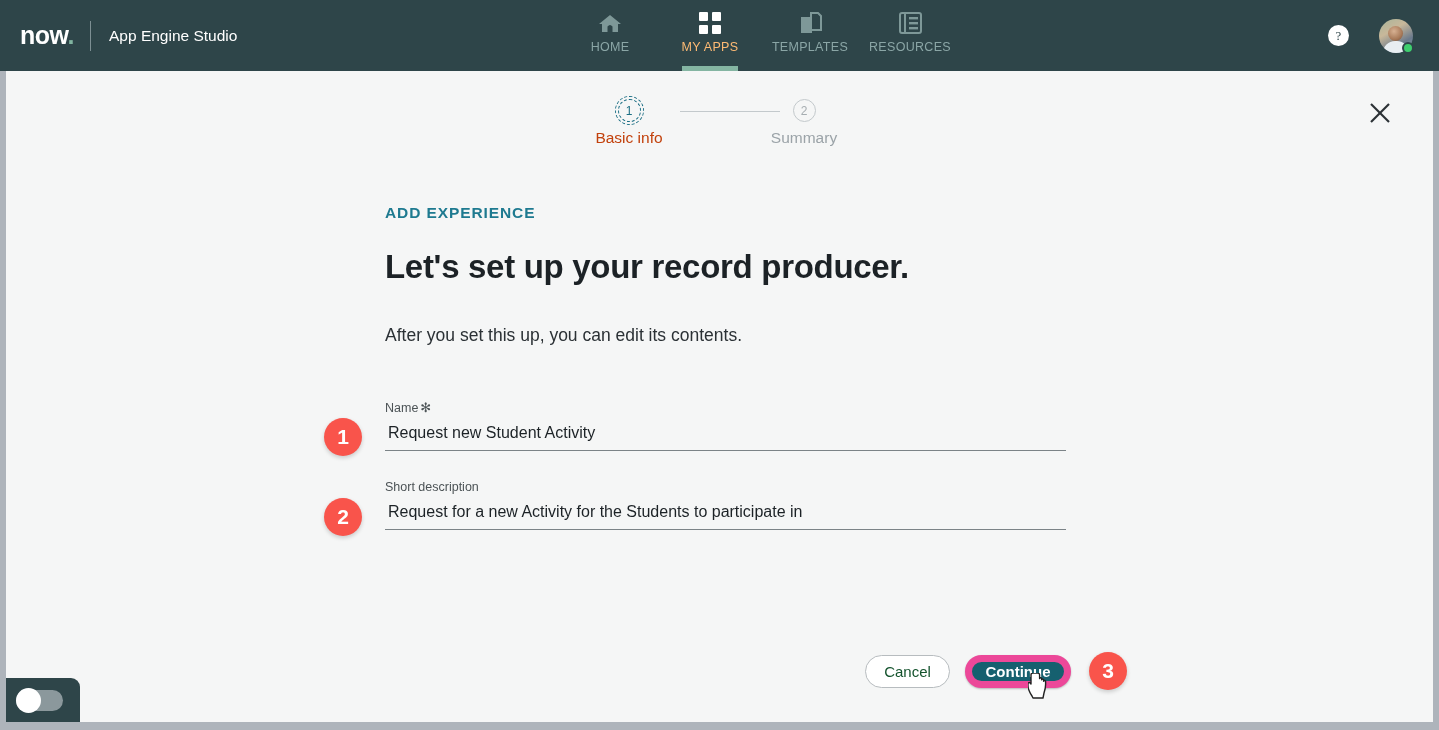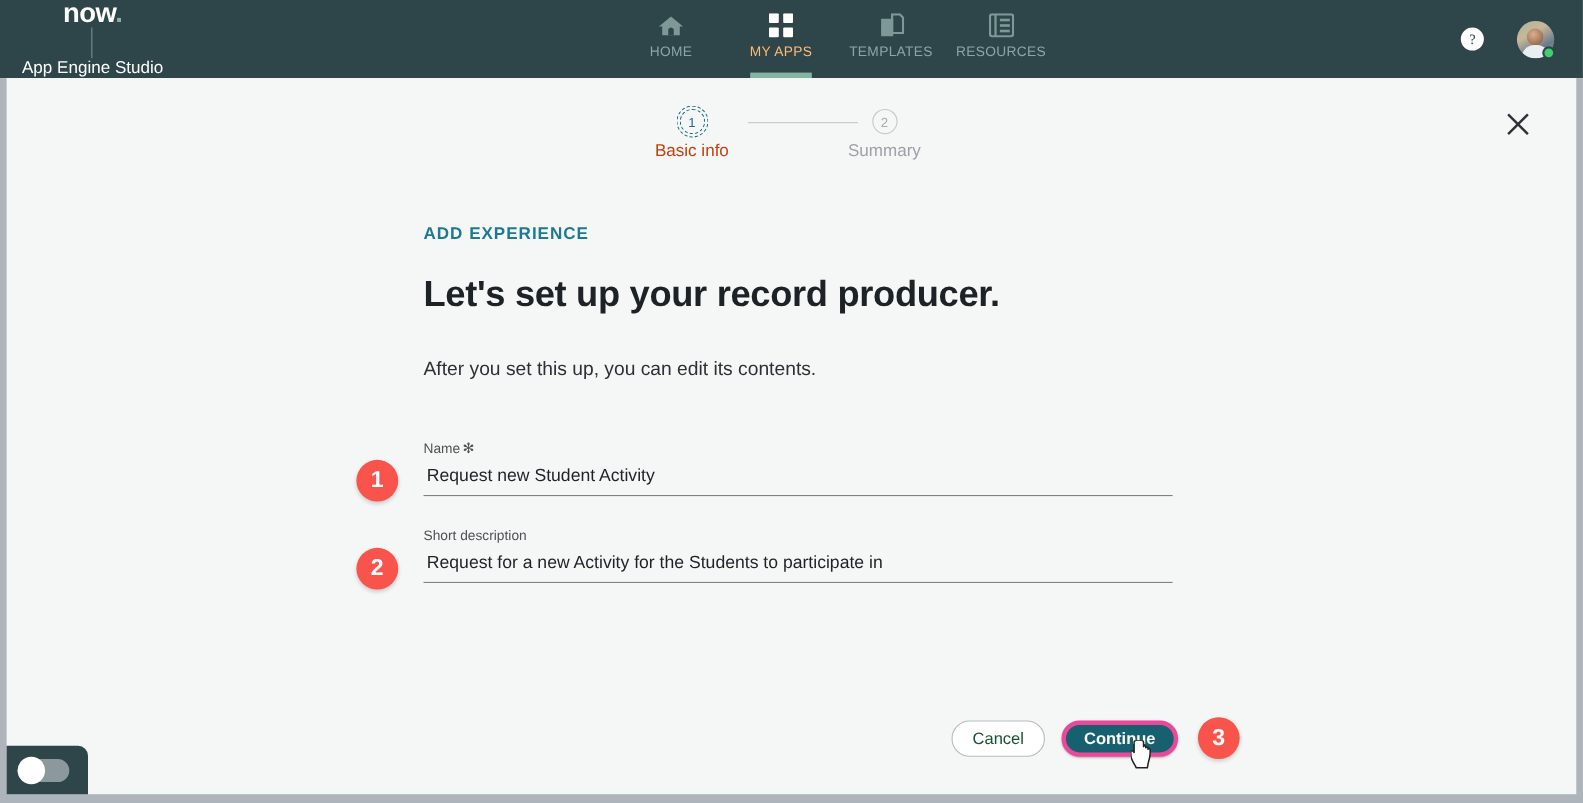--- a/index.html
+++ b/index.html
@@ -26,21 +26,20 @@
     height: 71px;
     background: #2e4549;
     display: flex;
     align-items: center;
   }
   .brand {
     display: flex;
     align-items: center;
     height: 100%;
     padding-left: 20px;
-    flex-direction: column;
   }
   .now-logo {
     font-size: 25px;
     font-weight: 700;
     letter-spacing: -0.5px;
     color: #ffffff;
     line-height: 1;
     position: relative;
     display: inline-block;
   }
@@ -339,21 +338,21 @@
     width: 85px;
     background: #ffffff;
     border: 1px solid #b7bcbf;
     color: #14532d;
   }
   .btn-continue {
     position: relative;
     width: 106px;
     margin-left: 15px;
     background: #16606f;
-    border: 4px solid #ec4899;
+    border: 7px solid #ec4899;
     color: #ffffff;
     font-weight: 600;
     box-shadow: 0 1px 2px rgba(0,0,0,0.25);
   }
   .badge-3 {
     position: relative;
     margin-left: 18px;
   }
 
   .cursor-hand {

